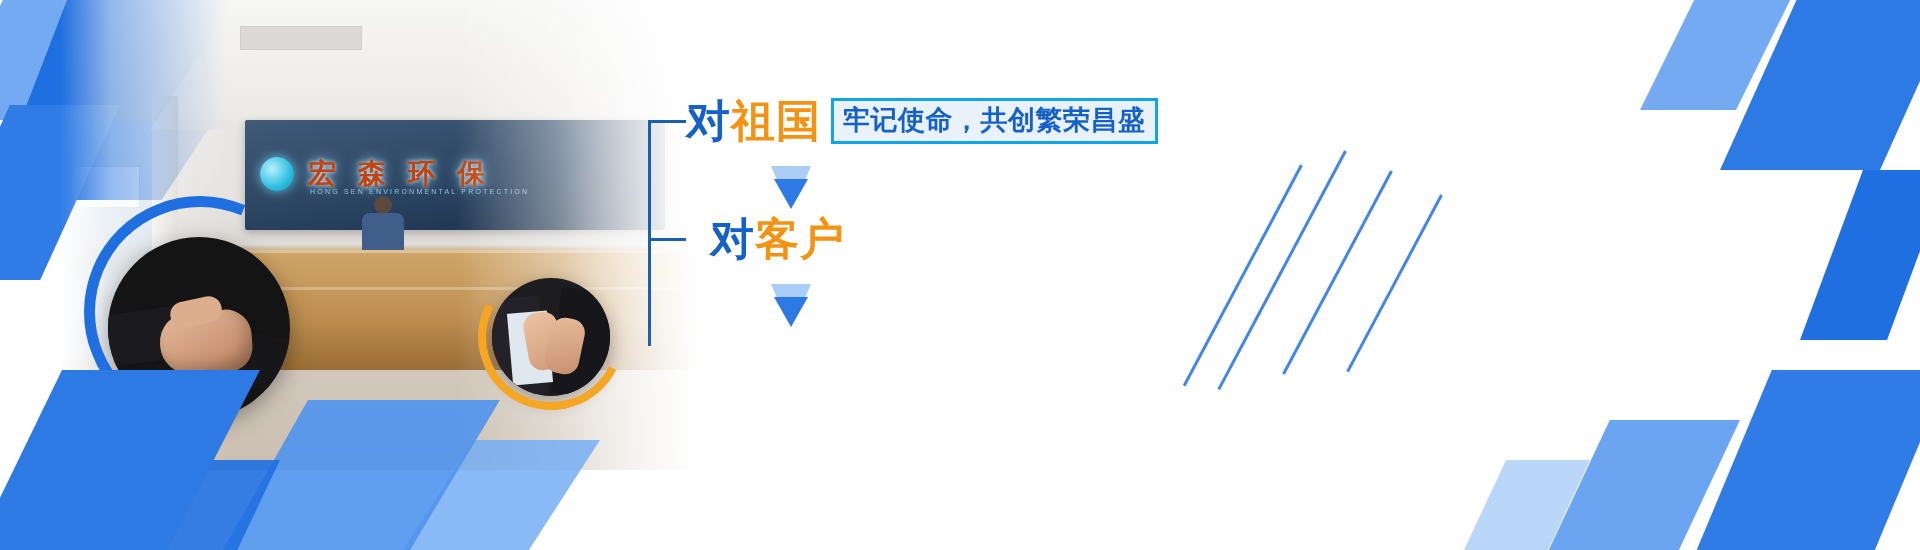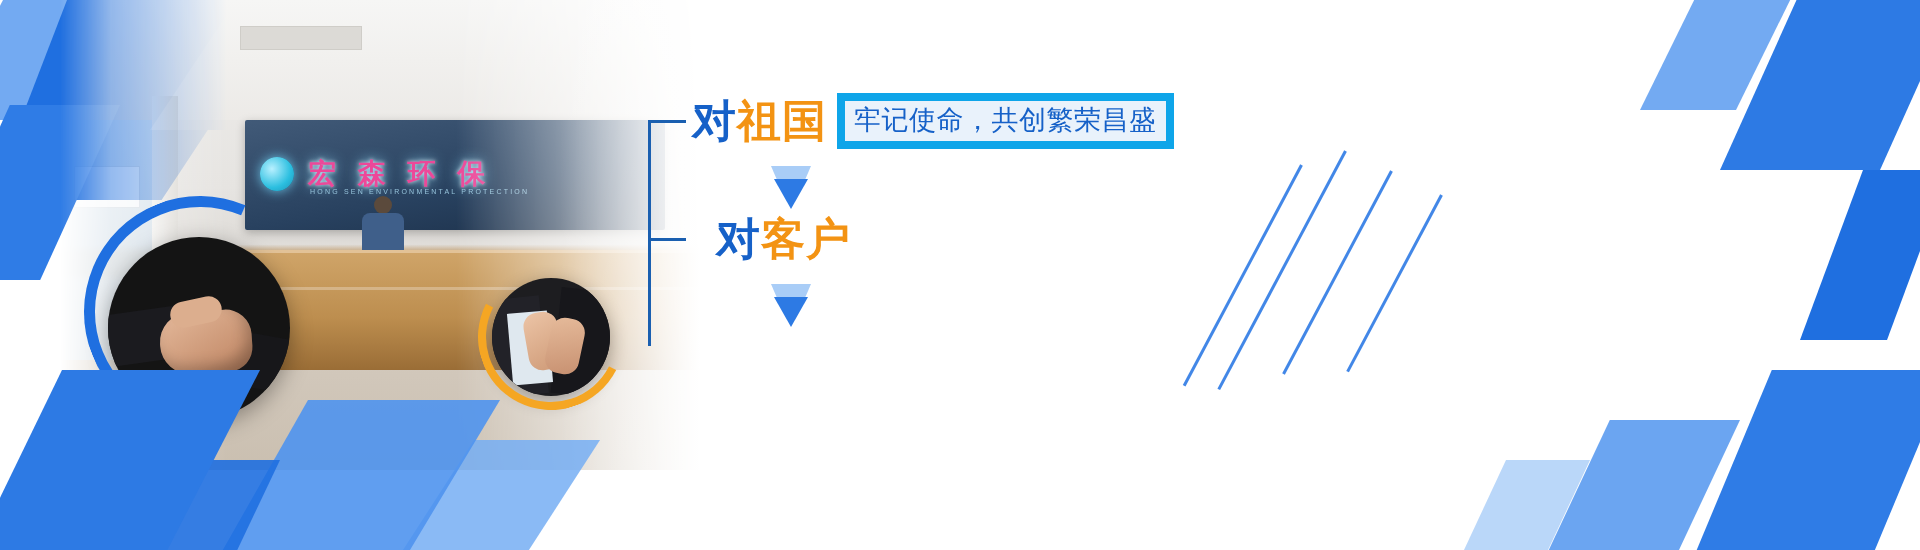--- a/index.html
+++ b/index.html
@@ -88,21 +88,21 @@
     position:absolute; left:200px; top:148px; width:380px; height:52px;
     display:flex; align-items:center; gap:14px;
   }
   .photo-logo .mark {
     width:34px; height:34px; border-radius:50%;
     background:radial-gradient(circle at 35% 35%, #b8f0ff, #2bbfe0 60%, #1d8fb5);
     box-shadow:0 0 12px rgba(120,220,255,.8);
     flex:0 0 auto;
   }
   .photo-logo .brand {
-    color:#ec4899; font-size:28px; letter-spacing:7px; font-weight:bold;
+    color:#c2410c; font-size:28px; letter-spacing:7px; font-weight:bold;
     text-shadow:0 0 14px rgba(150,225,255,.95), 0 0 4px rgba(255,255,255,.9);
     white-space:nowrap;
   }
   .photo-logo .brand-en {
     position:absolute; left:50px; top:40px;
     color:#a8d8ef; font-size:7px; letter-spacing:2.2px; opacity:.85; white-space:nowrap;
   }
   .photo-counter {
     position:absolute; left:120px; top:250px; width:520px; height:120px;
     background:linear-gradient(to bottom,#d4a straightforward 0%, #cda063 2%, #b98b4c 60%, #996c35 100%);
@@ -260,32 +260,32 @@
     position:absolute; left:0; display:flex; align-items:center; height:58px;
   }
   .row-1 { top:14px; }
   .row-2 { top:132px;gap:24px; }
   .row-3 { top:250px; }
   .tick {
     width:38px; height:3px; background:#1a5fb0; flex:0 0 auto;
   }
   .head-text {
     font-size:44px; font-weight:bold; letter-spacing:1px;
-    white-space:nowrap; line-height:1; margin-left:6px;
+    white-space:nowrap; line-height:1; 
     font-family:"DejaVu Sans","Liberation Sans",sans-serif;
   }
   .head-text .k { color:#1661c8; }
   .head-text .v { color:#f39313; }
 
   .pill {
     margin-left:10px;
-    border:8px solid #0ea5e9;
+    border:3px solid #0ea5e9;
     background:#e9f2fb;
     color:#1661c8;
-    font-size:27px; font-weight:normal;
+    font-size:27px; font-weight:bold;
     padding:5px 9px 7px;
     white-space:nowrap;
     line-height:1.05;
     letter-spacing:.5px;
     font-family:"DejaVu Sans","Liberation Sans",sans-serif;
   }
 
   
   .arrow {
     position:absolute; left:120px; width:46px; height:44px;

